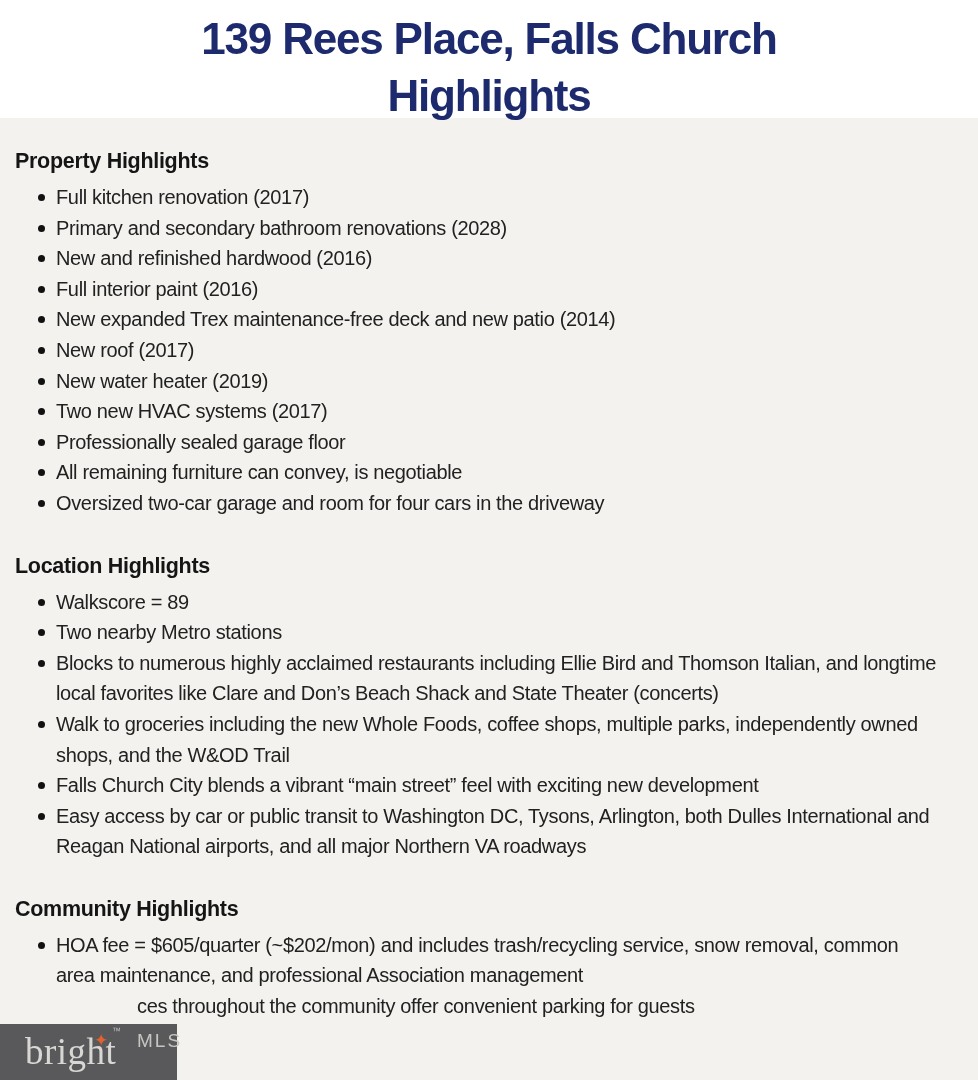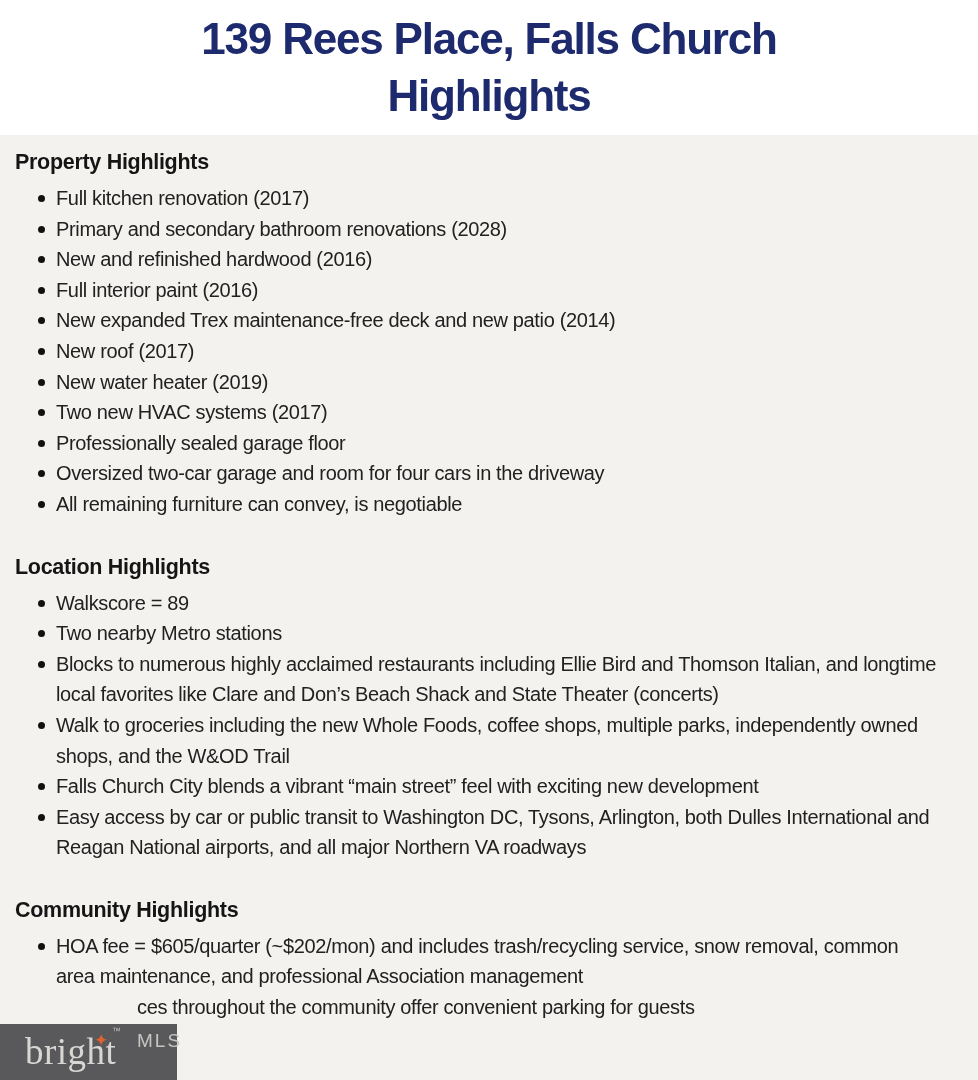--- a/index.html
+++ b/index.html
@@ -8,35 +8,35 @@
     position: relative;
     width: 978px;
     height: 1080px;
     background: #f3f2ef;
     overflow: hidden;
     font-family: "Liberation Sans", sans-serif;
     color: #1f1f1f;
   }
   .header {
     width: 978px;
-    height: 135px;
+    height: 118px;
     background: #ffffff;
     text-align: center;
     padding-top: 10px;
   }
   .doc-title {
     display: inline-block;
     font-size: 44px;
     font-weight: bold;
     letter-spacing: -1.2px;
     line-height: 57px;
     color: #1d2b6e;
   }
   .content {
-    padding: 14px 36px 0 15px;
+    padding: 30px 36px 0 15px;
   }
   .section-heading {
     font-size: 21.5px;
     font-weight: bold;
     letter-spacing: -0.3px;
     color: #151515;
     line-height: 26px;
   }
   .section + .section { margin-top: 34px; }
   ul.bullets {
@@ -154,25 +154,25 @@
         <li>
             <span class="dot"></span>
             <span class="item-text">Two new HVAC systems (2017)</span>
           </li>
         <li>
             <span class="dot"></span>
             <span class="item-text">Professionally sealed garage floor</span>
           </li>
         <li>
             <span class="dot"></span>
+            <span class="item-text">All remaining furniture can convey, is negotiable</span>
+          </li>
+        <li>
+            <span class="dot"></span>
             <span class="item-text">Oversized two-car garage and room for four cars in the driveway</span>
-          </li>
-        <li>
-            <span class="dot"></span>
-            <span class="item-text">All remaining furniture can convey, is negotiable</span>
           </li>
       </ul>
     </div>
 
     <div class="section">
       <div class="section-heading">Location Highlights</div>
       <ul class="bullets">
         <li>
             <span class="dot"></span>
             <span class="item-text">Walkscore = 89</span>

